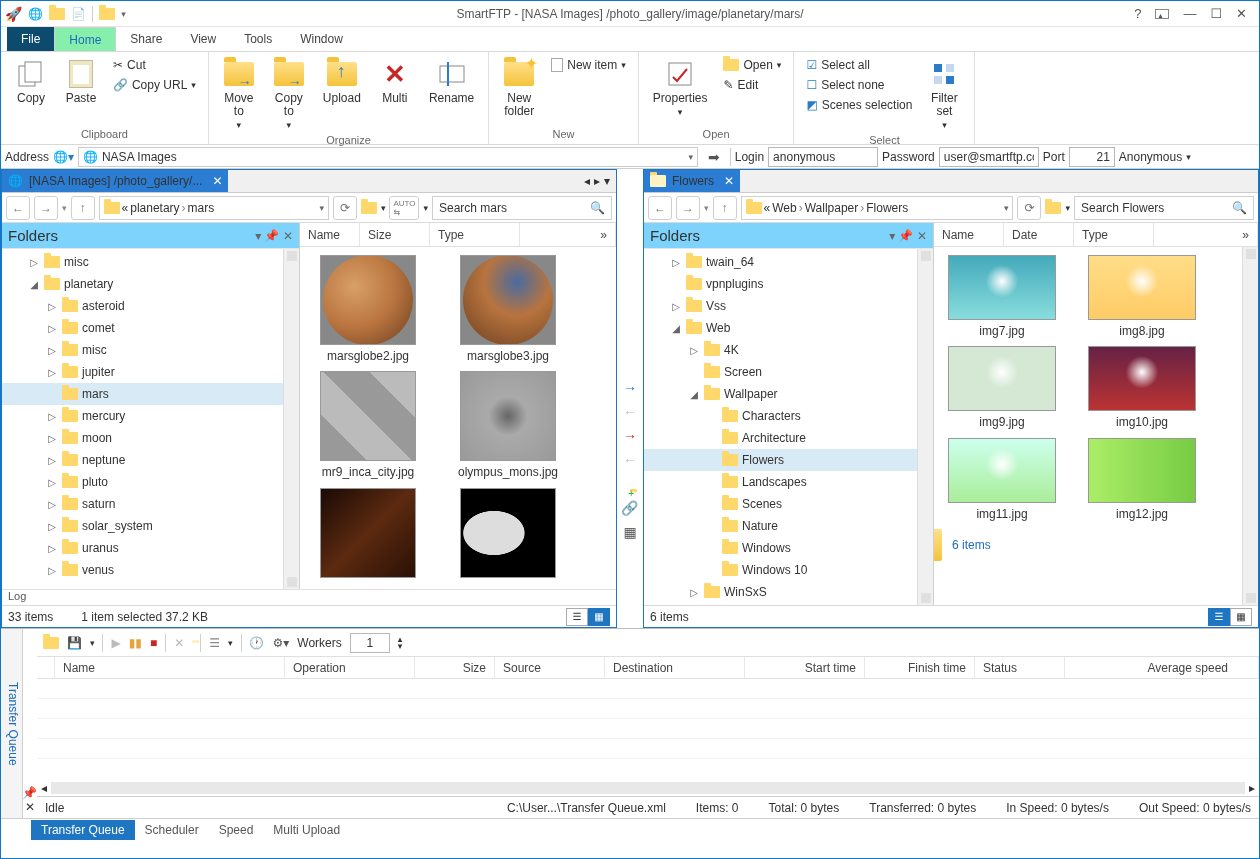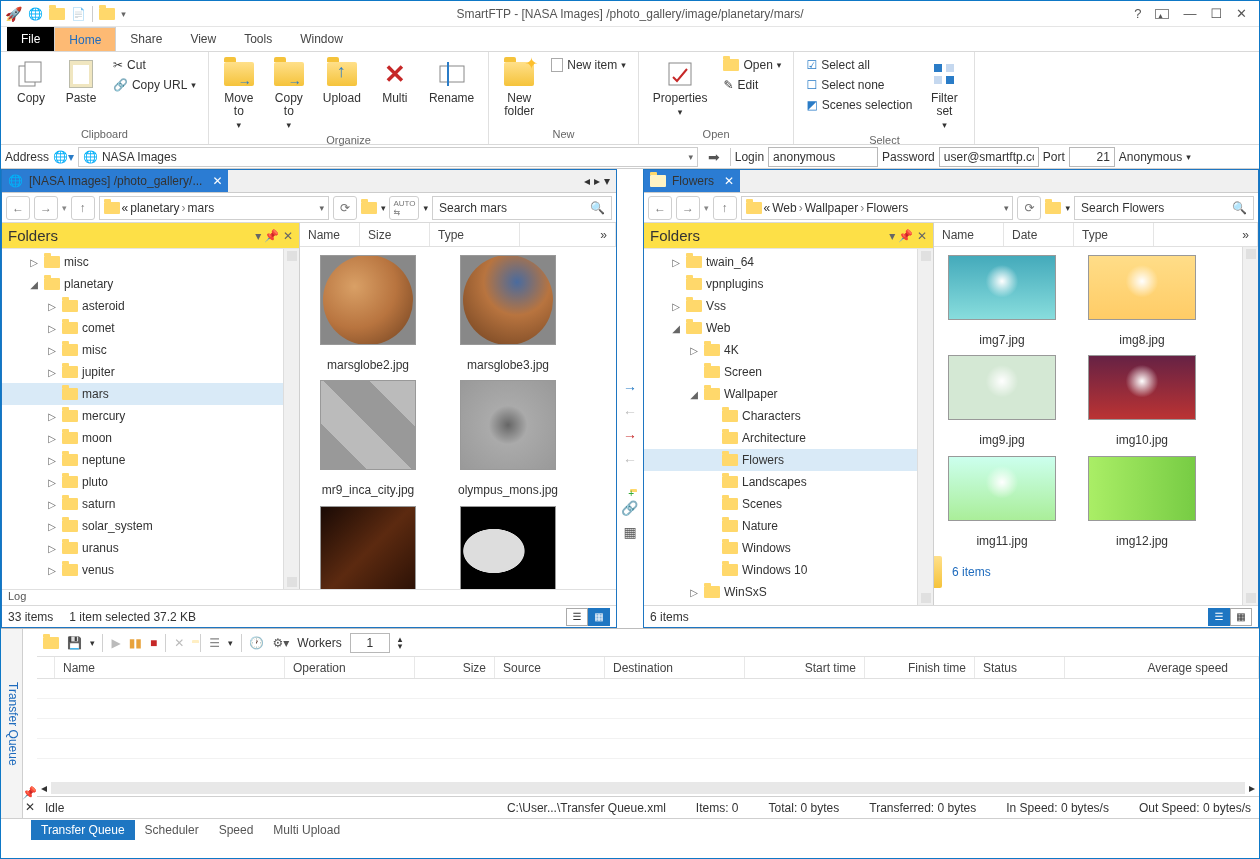--- a/index.html
+++ b/index.html
@@ -6,23 +6,23 @@
 body{background:#fff;width:1260px;height:859px;overflow:hidden;border:1px solid #0e78c6;position:relative}
 .qat{height:26px;background:#fff;display:flex;align-items:center;padding:0 4px;border-bottom:1px solid #e5e5e5}
 .qat-icons{display:flex;gap:6px;align-items:center}
 .folder-icon-sm{width:16px;height:12px;background:#ffd86b;border-radius:1px;position:relative}
 .folder-icon-sm::before{content:"";position:absolute;top:-3px;left:0;width:7px;height:3px;background:#ffd86b;border-radius:1px 1px 0 0}
 .rocket-icon{font-size:14px;color:#6b8ec7}
 .title-text{flex:1;text-align:center;color:#555}
 .win-controls{display:flex;gap:14px;align-items:center;padding-right:8px}
 .win-controls span{cursor:pointer;color:#555;font-size:13px}
 .ribbon-tabs{height:24px;display:flex;align-items:end}
-.file-tab{background:#000000;color:#fff;padding:4px 14px;height:24px;display:flex;align-items:center;margin-left:6px}
+.file-tab{background:#0c4a6e;color:#fff;padding:4px 14px;height:24px;display:flex;align-items:center;margin-left:6px}
 .rtab{padding:4px 14px;height:24px;display:flex;align-items:center;color:#444;cursor:pointer}
-.rtab.active{border:1px solid #d0d0d0;border-bottom:none;background:#fdba74;color:#1e6bbd}
+.rtab.active{border:1px solid #d0d0d0;border-bottom:none;background:#86efac;color:#1e6bbd}
 .ribbon{height:94px;background:#fff;border-top:1px solid #d9d9d9;border-bottom:1px solid #d9d9d9;display:flex}
 .rgroup{border-right:1px solid #e0e0e0;padding:4px 8px 2px;display:flex;flex-direction:column;justify-content:space-between}
 .rgroup-body{display:flex;align-items:flex-start;gap:6px;flex:1}
 .rgroup-label{text-align:center;color:#666;font-size:11px;padding:2px 0}
 .big-btn{display:flex;flex-direction:column;align-items:center;gap:2px;padding:2px 6px;cursor:pointer;min-width:42px}
 .big-btn .ico{width:32px;height:32px;display:flex;align-items:center;justify-content:center}
 .big-btn .lbl{text-align:center;line-height:1.1;white-space:pre-line}
 .small-btn-col{display:flex;flex-direction:column;gap:2px}
 .small-btn{display:flex;align-items:center;gap:4px;padding:2px 4px;cursor:pointer;white-space:nowrap}
 .paste-ico{width:24px;height:28px;background:#f0e6c0;border:1px solid #bba;position:relative}
@@ -39,31 +39,31 @@
 .pane{flex:1;display:flex;flex-direction:column;border:1px solid #1e76c2}
 .pane-tab{background:#2b7cd3;color:#fff;height:22px;display:flex;align-items:center;padding:0 6px;gap:6px;position:relative}
 .pane-tab .close-x{margin-left:4px;color:#fff}
 .pane-tab-extras{margin-left:auto;display:flex;gap:4px;color:#444}
 .pane-toolbar{height:30px;border-bottom:1px solid #d9d9d9;display:flex;align-items:center;padding:0 4px;gap:4px}
 .nav-btn{width:24px;height:24px;border:1px solid #cfcfcf;border-radius:3px;display:flex;align-items:center;justify-content:center;color:#777;cursor:pointer}
 .breadcrumb{flex:1;border:1px solid #cfcfcf;height:24px;display:flex;align-items:center;padding:0 4px;gap:2px}
 .search-box{width:180px;border:1px solid #cfcfcf;height:24px;display:flex;align-items:center;padding:0 6px;color:#888;justify-content:space-between}
 .pane-body{flex:1;display:flex;overflow:hidden}
 .folders-panel{width:298px;border-right:1px solid #cfcfcf;display:flex;flex-direction:column;overflow:hidden}
-.folders-hdr{height:26px;display:flex;align-items:center;justify-content:space-between;padding:0 6px;color:#1e6bbd;border-bottom:1px solid #e5e5e5;background:#fde047}
+.folders-hdr{height:26px;display:flex;align-items:center;justify-content:space-between;padding:0 6px;color:#1e6bbd;border-bottom:1px solid #e5e5e5;background:#7dd3fc}
 .folders-hdr span:first-child{font-size:15px}
 .tree{flex:1;overflow-y:auto;padding:2px 0;position:relative}
 .tree-row{display:flex;align-items:center;height:22px;padding-left:4px;gap:4px;cursor:pointer;white-space:nowrap}
 .tree-row.selected{background:#d9eaf7}
 .tree-exp{width:12px;text-align:center;color:#666;font-size:10px}
 .content-panel{flex:1;display:flex;flex-direction:column;overflow:hidden}
 .col-hdr{height:24px;border-bottom:1px solid #e0e0e0;display:flex;align-items:center}
 .col-hdr div{padding:0 8px;border-right:1px solid #e5e5e5;color:#444;height:100%;display:flex;align-items:center}
 .thumbs{flex:1;overflow-y:auto;padding:8px;display:flex;flex-wrap:wrap;gap:8px 20px;align-content:flex-start}
-.thumb{width:120px;display:flex;flex-direction:column;align-items:center;gap:13px}
+.thumb{width:120px;display:flex;flex-direction:column;align-items:center;gap:4px}
 .thumb-img{width:96px;height:90px;background:#888;border:1px solid #999;display:flex;align-items:center;justify-content:center;overflow:hidden}
 .thumb-wide .thumb-img{width:108px;height:65px}
 .thumb-label{text-align:center;line-height:1.2;word-break:break-word}
 .pane-status{height:22px;border-top:1px solid #d9d9d9;display:flex;align-items:center;padding:0 6px;gap:16px;font-size:11px;color:#555;justify-content:space-between}
 .view-toggles{display:flex;gap:0}
 .view-toggle{width:22px;height:18px;border:1px solid #aaa;display:flex;align-items:center;justify-content:center;font-size:10px}
 .view-toggle.active{background:#1e76c2;color:#fff;border-color:#1e76c2}
 .mid-tools{width:26px;display:flex;flex-direction:column;align-items:center;justify-content:center;gap:8px;padding-top:120px}
 .mid-tools div{cursor:pointer;font-size:14px}
 .log-bar{height:16px;padding:0 6px;border-top:1px solid #e0e0e0;font-size:11px;color:#555}
@@ -467,21 +467,21 @@
             </div>
           <div class="thumb">
               <div class="thumb-img moon-half" style="background-color:#000"></div>
               <div class="thumb-label"></div>
             </div>
         </div>
       </div>
     </div>
     <div class="log-bar">Log</div>
     <div class="pane-status">
-      <div style="display:flex;gap:16px">
+      <div style="display:flex;gap:28px">
           <span>33 items</span>
           <span>1 item selected  37.2 KB</span>
         </div>
       <div class="view-toggles">
           <div class="view-toggle">☰</div>
           <div class="view-toggle active">▦</div>
         </div>
     </div>
   </div>
 

